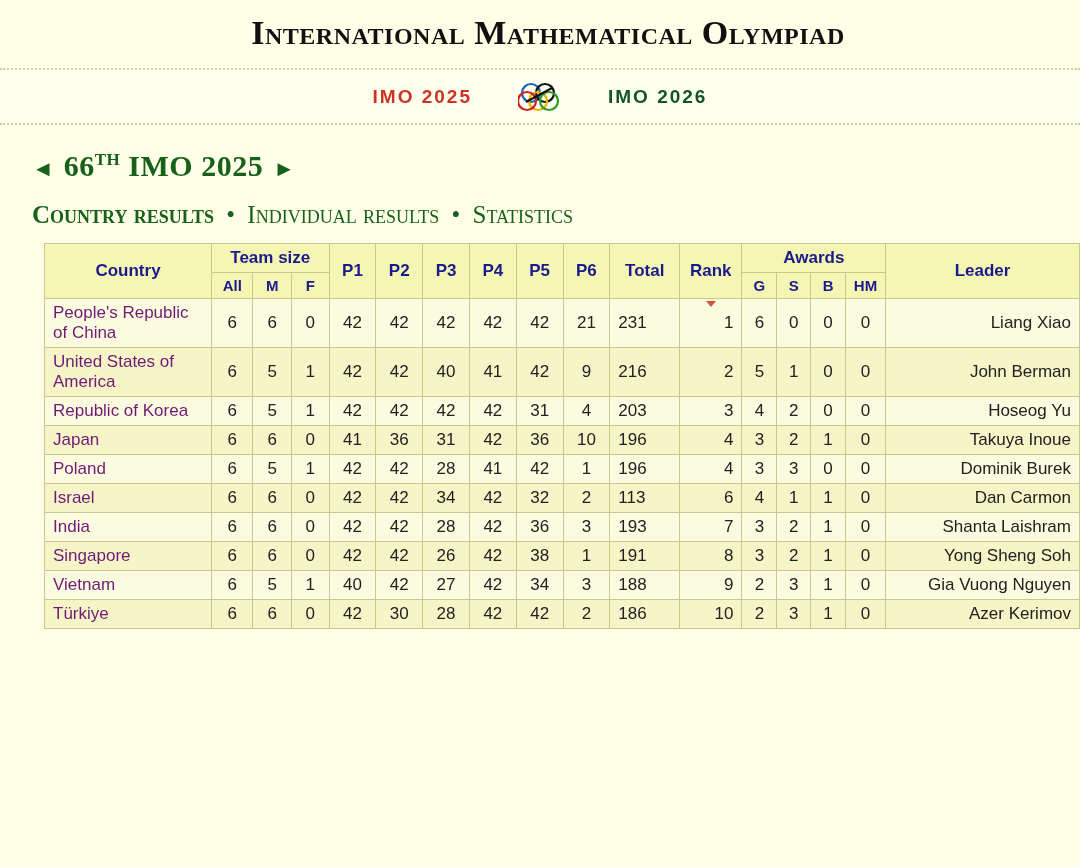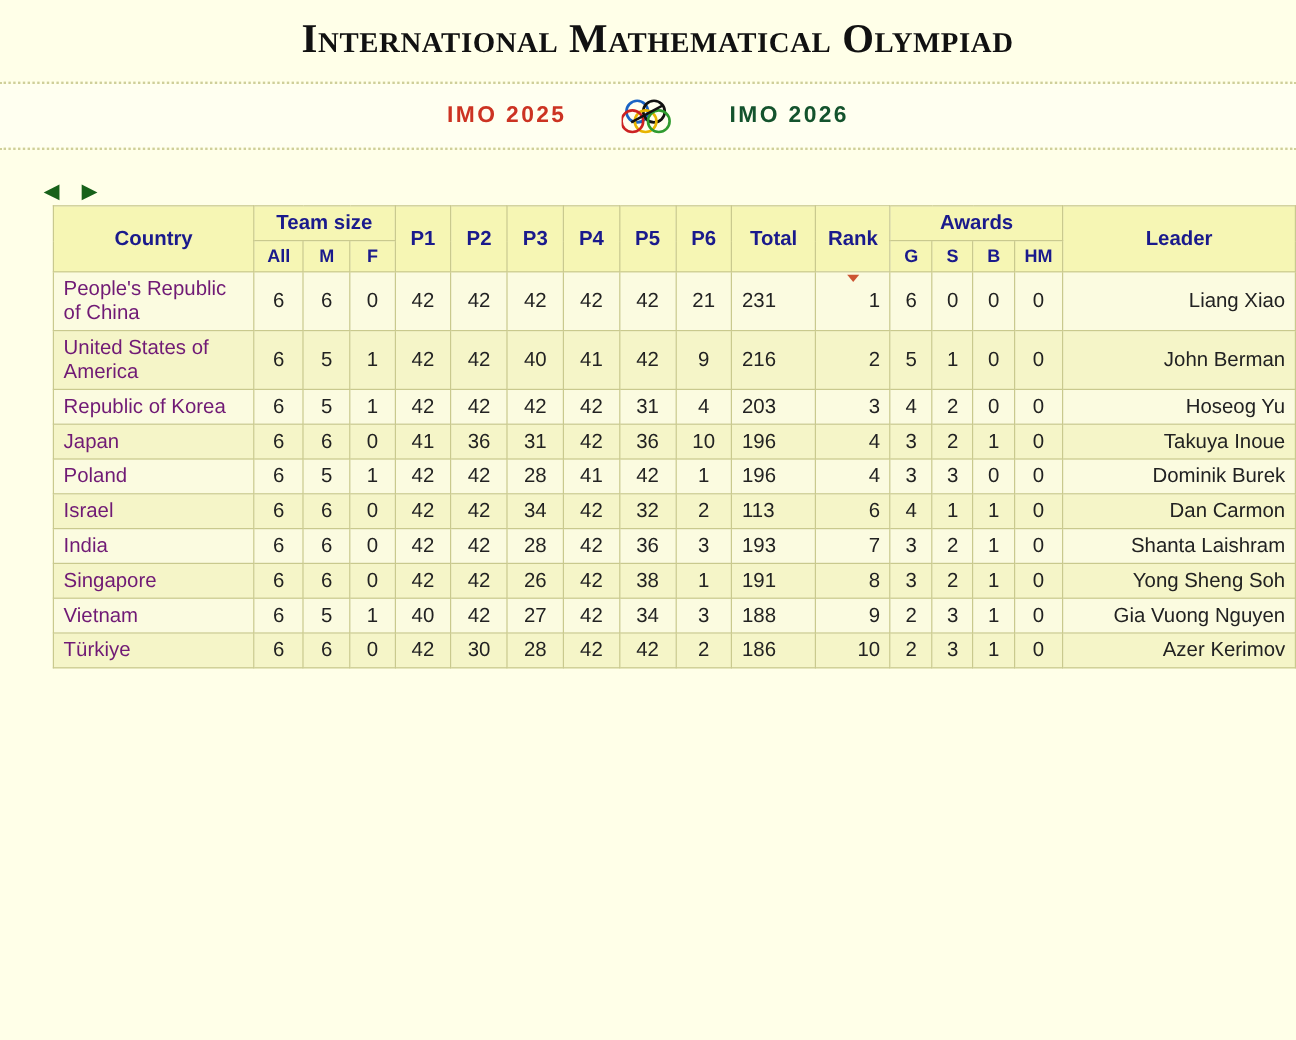--- a/index.html
+++ b/index.html
@@ -183,23 +183,31 @@
     </svg>
   </span>
   <a class="year-link future" href="#">IMO 2026</a>
 </div>
 <div class="dotted-rule"></div>
 
 <div class="content">
 
   <div class="edition-line">
     <span class="arrow">◄</span>
+    <span class="edition-title"><span>66</span><sup>TH</sup> <span>IMO 2025</span></span>
     <span class="arrow">►</span>
   </div>
 
+  <div class="subnav">
+    <a href="#" class="current">Country results</a>
+    <span class="sep">•</span>
+    <a href="#">Individual results</a>
+    <span class="sep">•</span>
+    <a href="#">Statistics</a>
+  </div>
 
   <div class="table-wrap">
     <table class="results">
       <thead>
         <tr>
           <th class="country-h" rowspan="2">Country</th>
           <th class="team-size" colspan="3">Team size</th>
           <th rowspan="2">P1</th>
           <th rowspan="2">P2</th>
           <th rowspan="2">P3</th>

